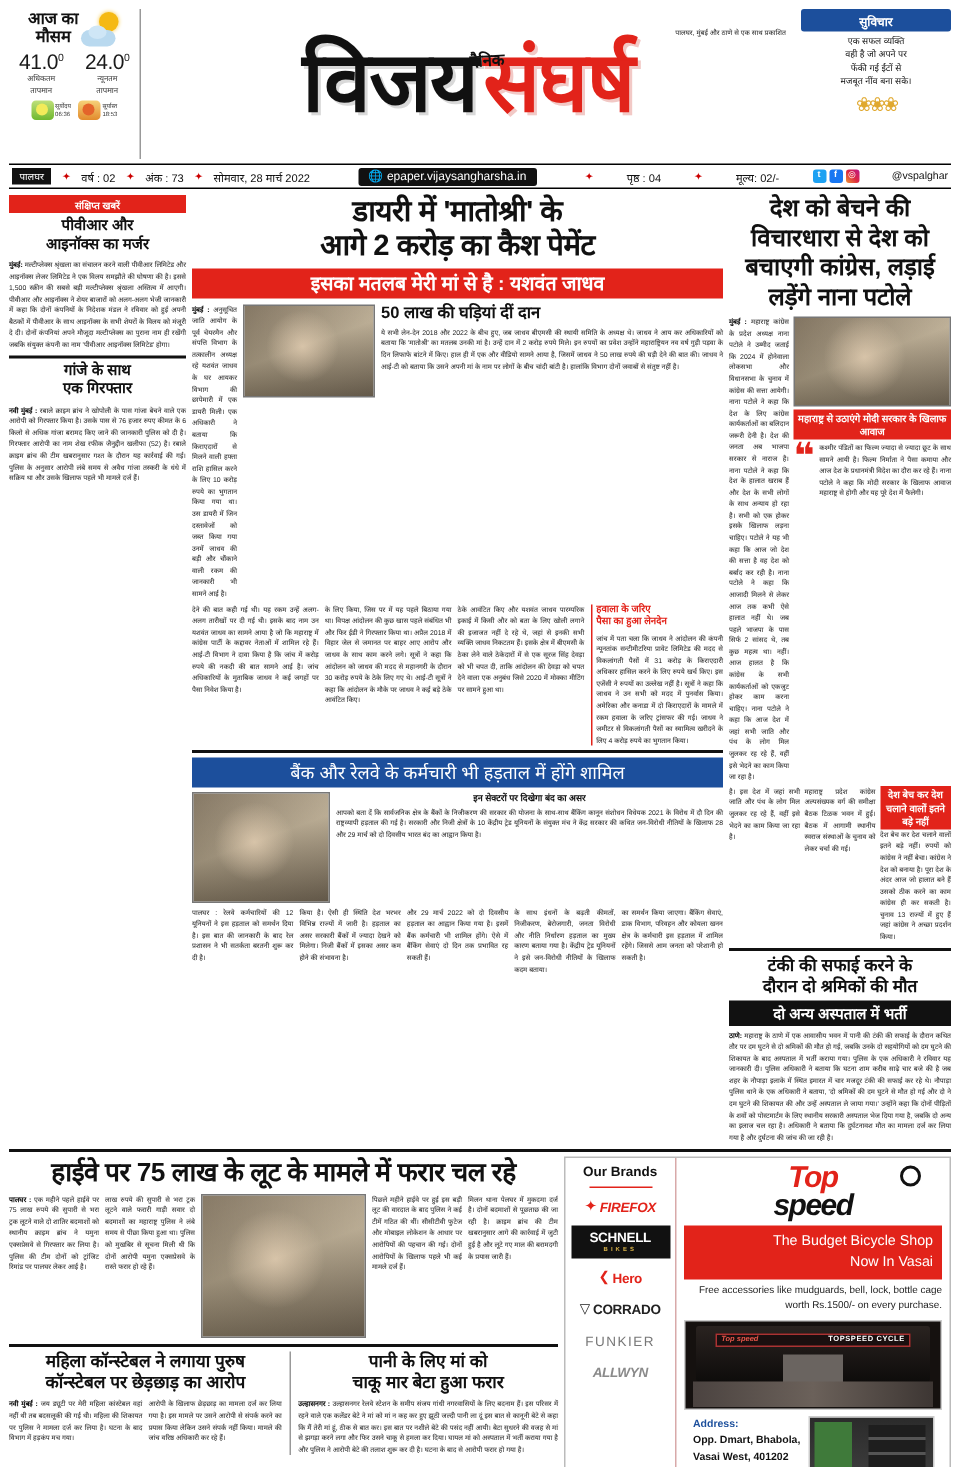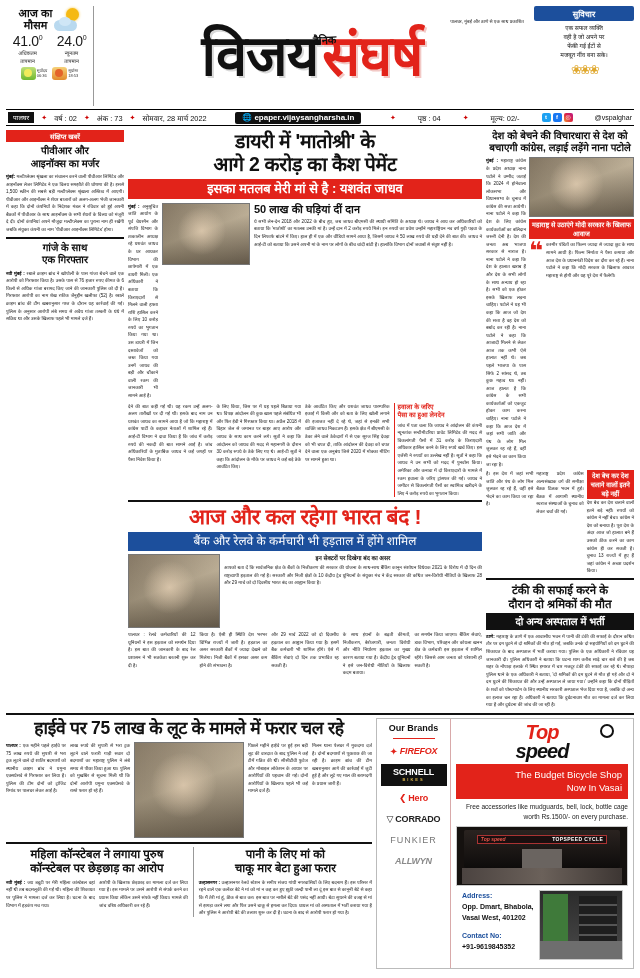--- a/index.html
+++ b/index.html
@@ -70,21 +70,21 @@
   .quote-txt { font-size: 6px; color: #111; line-height: 1.5; margin-top: 3px; }
   .quote-orn { font-size: 13px; color: #e0a82e; margin-top: 2px; letter-spacing: -2px; }
 
   
   .infobar { display: flex; align-items: center; gap: 7px; margin-top: 3px;
              border-top: 1px solid #000; border-bottom: 1px solid #000;
              padding: 1.5px 2px; font-size: 7.4px; color: #111; }
   .place-chip { background: #111; color: #fff; padding: 1px 5px; font-size: 6.5px; }
   .bullet-sep { color: #c00; font-size: 7px; }
   .url-chip { background: #111; color: #fff; padding: 1.5px 7px; font-size: 8px;
-              font-weight: bold; border-radius: 2px; margin-left: auto; }
+              font-weight: normal; border-radius: 2px; margin-left: auto; }
   .after-url { display: flex; align-items: center; gap: 22px; margin-left: auto; }
   .soc { display: flex; gap: 2px; align-items: center; }
   .soc span { width: 9px; height: 9px; border-radius: 2px; display: inline-block;
               font-size: 6px; color: #fff; text-align: center; line-height: 9px; font-weight: bold; }
   .soc .tw { background: #1da1f2; }
   .soc .fb { background: #1877f2; }
   .soc .ig { background: linear-gradient(45deg,#f09433,#dc2743,#bc1888); }
   .handle { font-size: 7px; color: #111; }
 
   
@@ -349,21 +349,20 @@
               <div>पैसा का हुआ लेनदेन</div>
             </div>
             <div class="news-body" style="margin-top:2px">जांच में पता चला कि जाधव ने आंदोलन की कंपनी न्यूनतांक सन्टीमीटरिया प्रावेट लिमिटेड की मदद से विकलांगती पैसों में 31 करोड़ के किराएदारी अधिकार हासिल करने के लिए रुपये खर्च किए। इस एजेंसी ने रुपयों का उल्लेख नहीं है। सूत्रों ने कहा कि जाधव ने उन सभी को मदद में पुनर्वास किया। अमेरिका और कनाडा में दो किराएदारों के मामले में रकम हवाला के जरिए ट्रांसफर की गई। जाधव ने जमीटर से विकलांगती पैसों का स्वामित्व खरीदने के लिए 4 करोड़ रुपये का भुगतान किया।</div>
           </div>
         </div>
       </div>
 
       <div class="hr-thick"></div>
 
       <div>
-        <div class="bandh-head">आज और कल रहेगा भारत बंद !</div>
         <div class="bandh-sub">बैंक और रेलवे के कर्मचारी भी हड़ताल में होंगे शामिल</div>
 
         <div style="display:flex; gap:4px; margin-top:3px">
           <div class="photo" style="width:92px;height:74px"></div>
           <div style="flex:1">
             <div style="text-align:center; font-size:6px; font-weight:bold; color:#111">इन सेक्टरों पर दिखेगा बंद का असर</div>
             <div class="news-body" style="margin-top:2px">आपको बता दें कि सार्वजनिक क्षेत्र के बैंकों के निजीकरण की सरकार की योजना के साथ-साथ बैंकिंग कानून संशोधन विधेयक 2021 के विरोध में दौ दिन की राष्ट्रव्यापी हड़ताल की गई है। सरकारी और निजी क्षेत्रों के 10 केंद्रीय ट्रेड यूनियनों के संयुक्त मंच ने केंद्र सरकार की कथित जन-विरोधी नीतियों के खिलाफ 28 और 29 मार्च को दो दिवसीय भारत बंद का आह्वान किया है।</div>
           </div>
         </div>
 
@@ -375,21 +374,21 @@
           <div class="news-body" style="flex:1">और 29 मार्च 2022 को दो दिवसीय हड़ताल का आह्वान किया गया है। इसमें बैंक कर्मचारी भी शामिल होंगे। ऐसे में बैंकिंग सेवाएं दो दिन तक प्रभावित रह सकती हैं।</div>
           <div class="news-body" style="flex:1">के साथ इंधनों के बढ़ती कीमतों, निजीकरण, बेरोजगारी, जनता विरोधी और नीति निर्धारण हड़ताल का मुख्य कारण बताया गया है। केंद्रीय ट्रेड यूनियनों ने इसे जन-विरोधी नीतियों के खिलाफ कदम बताया।</div>
           <div class="news-body" style="flex:1">का समर्थन किया जाएगा। बैंकिंग सेवाएं, डाक विभाग, परिवहन और कोयला खनन क्षेत्र के कर्मचारी इस हड़ताल में शामिल रहेंगे। जिससे आम जनता को परेशानी हो सकती है।</div>
         </div>
       </div>
     </div>
 
     <div class="col-right">
 
       <div>
-        <div style="font-size:10px; font-weight:bold; color:#111; line-height:1.22; text-align:center">
+        <div style="font-size:16px; font-weight:bold; color:#111; line-height:1.22; text-align:center">
           <div>देश को बेचने की विचारधारा से देश को</div>
           <div>बचाएगी कांग्रेस, लड़ाई लड़ेंगे नाना पटोले</div>
         </div>
         <div style="display:flex; gap:3px; margin-top:3px">
           <div class="news-body" style="width:40px">
             <span class="dl">मुंबई :</span>
             <span>महाराष्ट्र कांग्रेस के प्रदेश अध्यक्ष नाना पटोले ने उम्मीद जताई कि 2024 में होनेवाला लोकसभा और विधानसभा के चुनाव में कांग्रेस की सत्ता आयेगी। नाना पटोले ने कहा कि देश के लिए कांग्रेस कार्यकर्ताओं का बलिदान जरूरी देनी है। देश की जनता अब भाजपा सरकार से नाराज है। नाना पटोले ने कहा कि देश के हालात खराब हैं और देश के सभी लोगों के साथ अन्याय हो रहा है। सभी को एक होकर इसके खिलाफ लड़ना चाहिए। पटोले ने यह भी कहा कि आज जो देश की सत्ता है वह देश को बर्बाद कर रही है। नाना पटोले ने कहा कि आजादी मिलने से लेकर आज तक कभी ऐसे हालात नहीं थे। जब पहले भाजपा के पास सिर्फ 2 सांसद थे, तब कुछ महत्व था। नहीं। आज हालत है कि कांग्रेस के सभी कार्यकर्ताओं को एकजुट होकर काम करना चाहिए। नाना पटोले ने कहा कि आज देश में जहां सभी जाति और पंथ के लोग मिल जुलकर रह रहे हैं, वहीं इसे भेदने का काम किया जा रहा है।</span>
           </div>
           <div style="flex:1">
             <div class="photo" style="width:100%;height:60px"></div>

